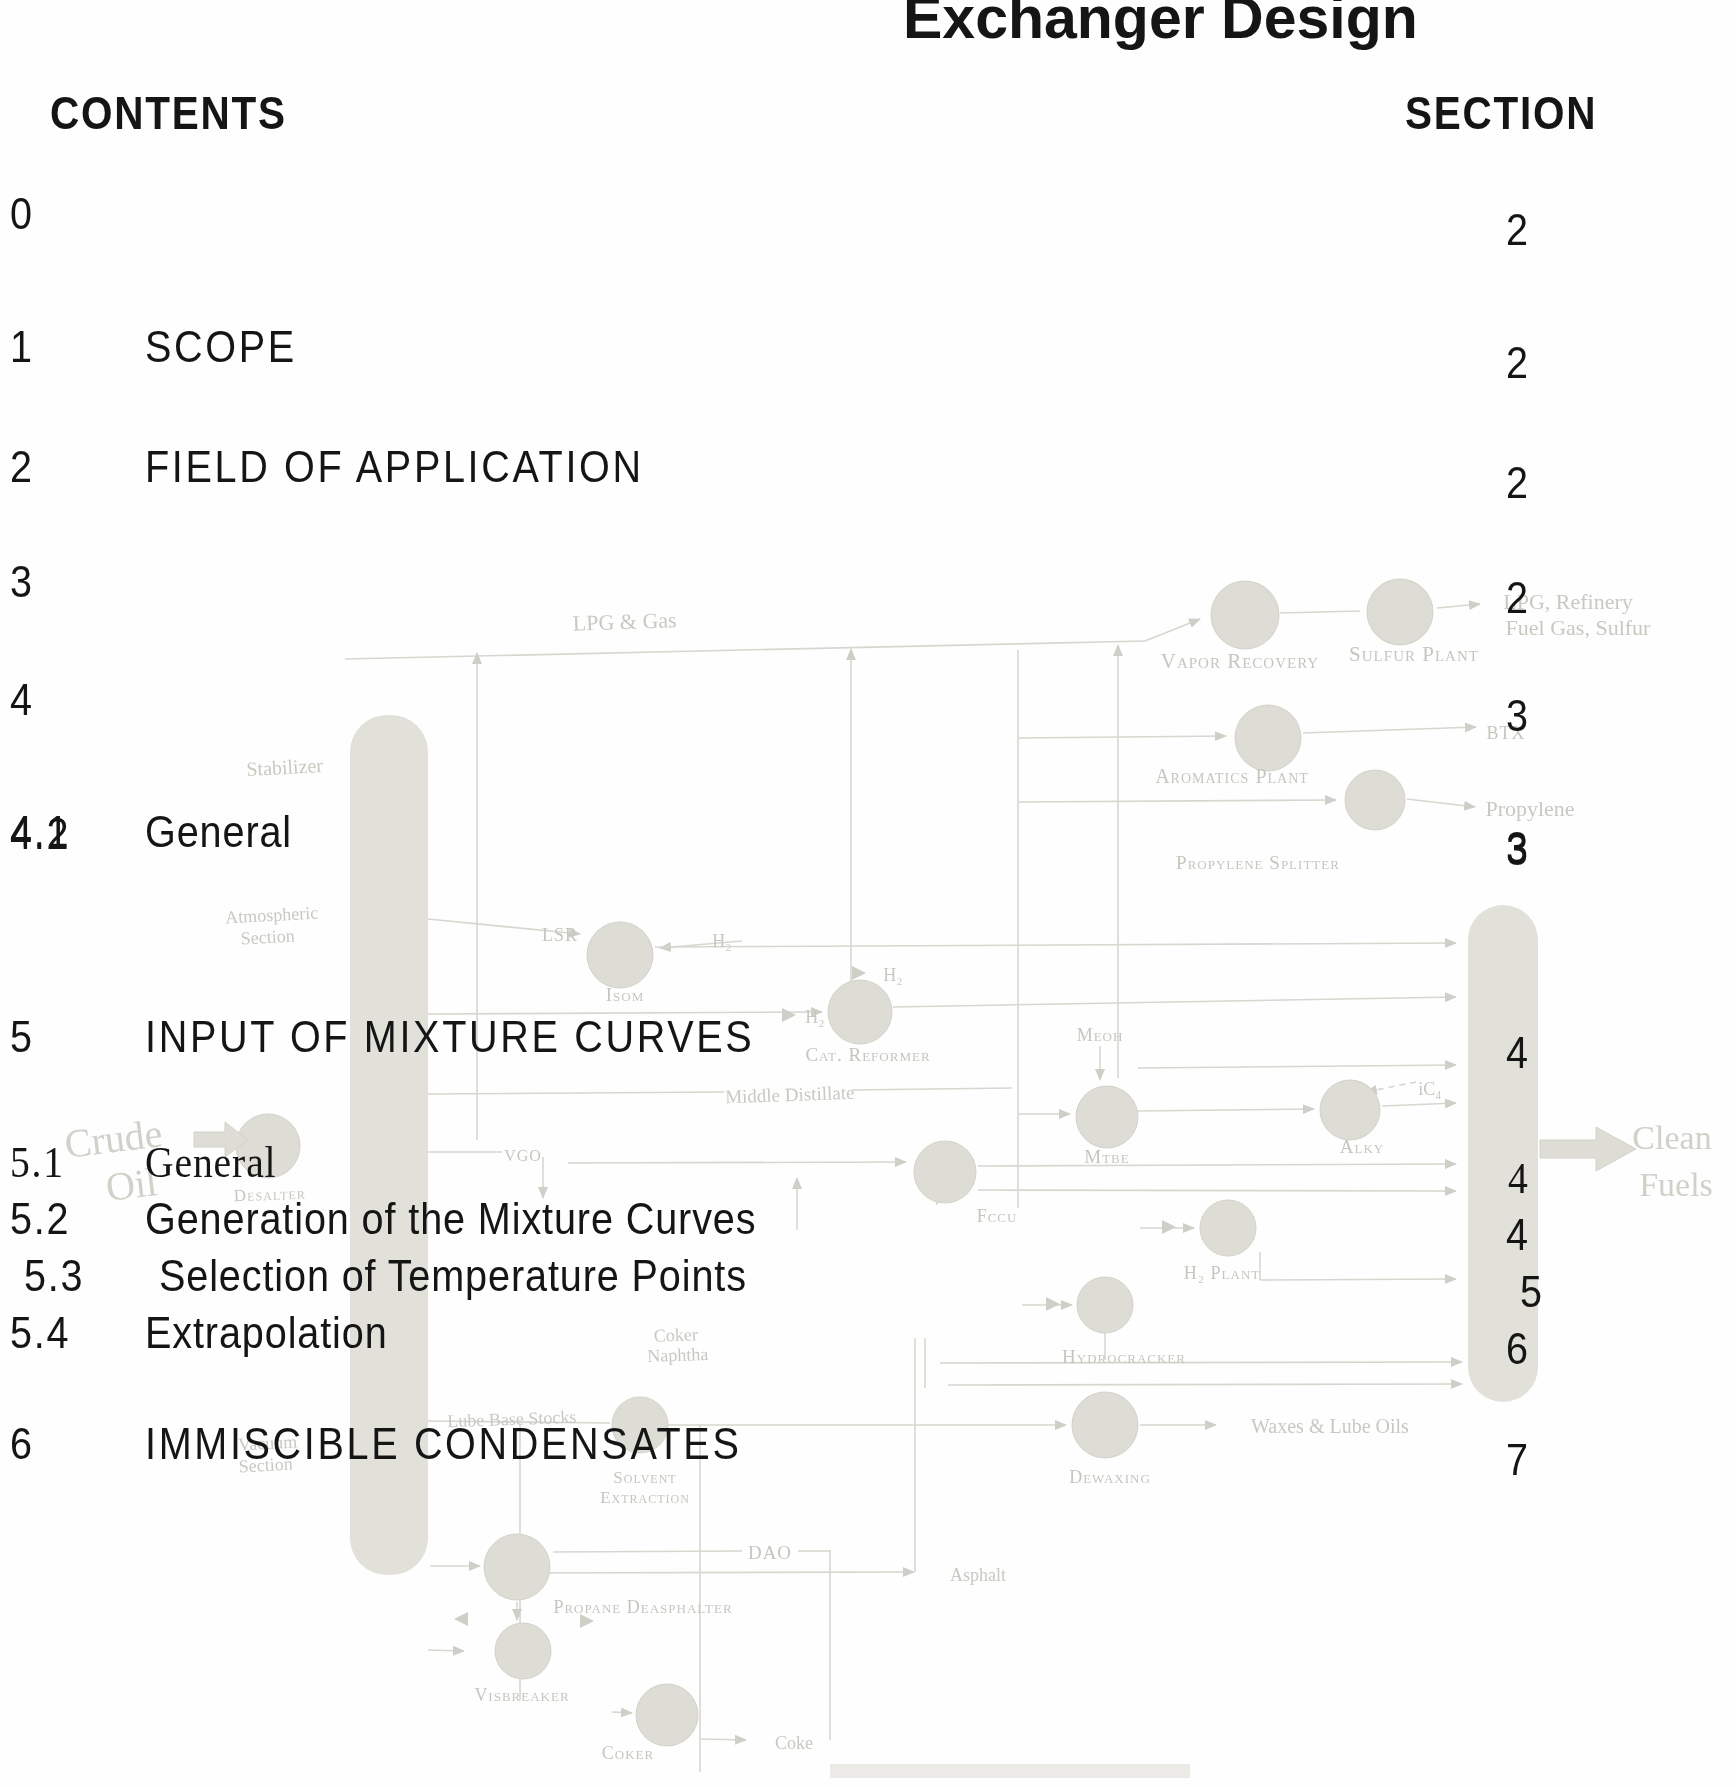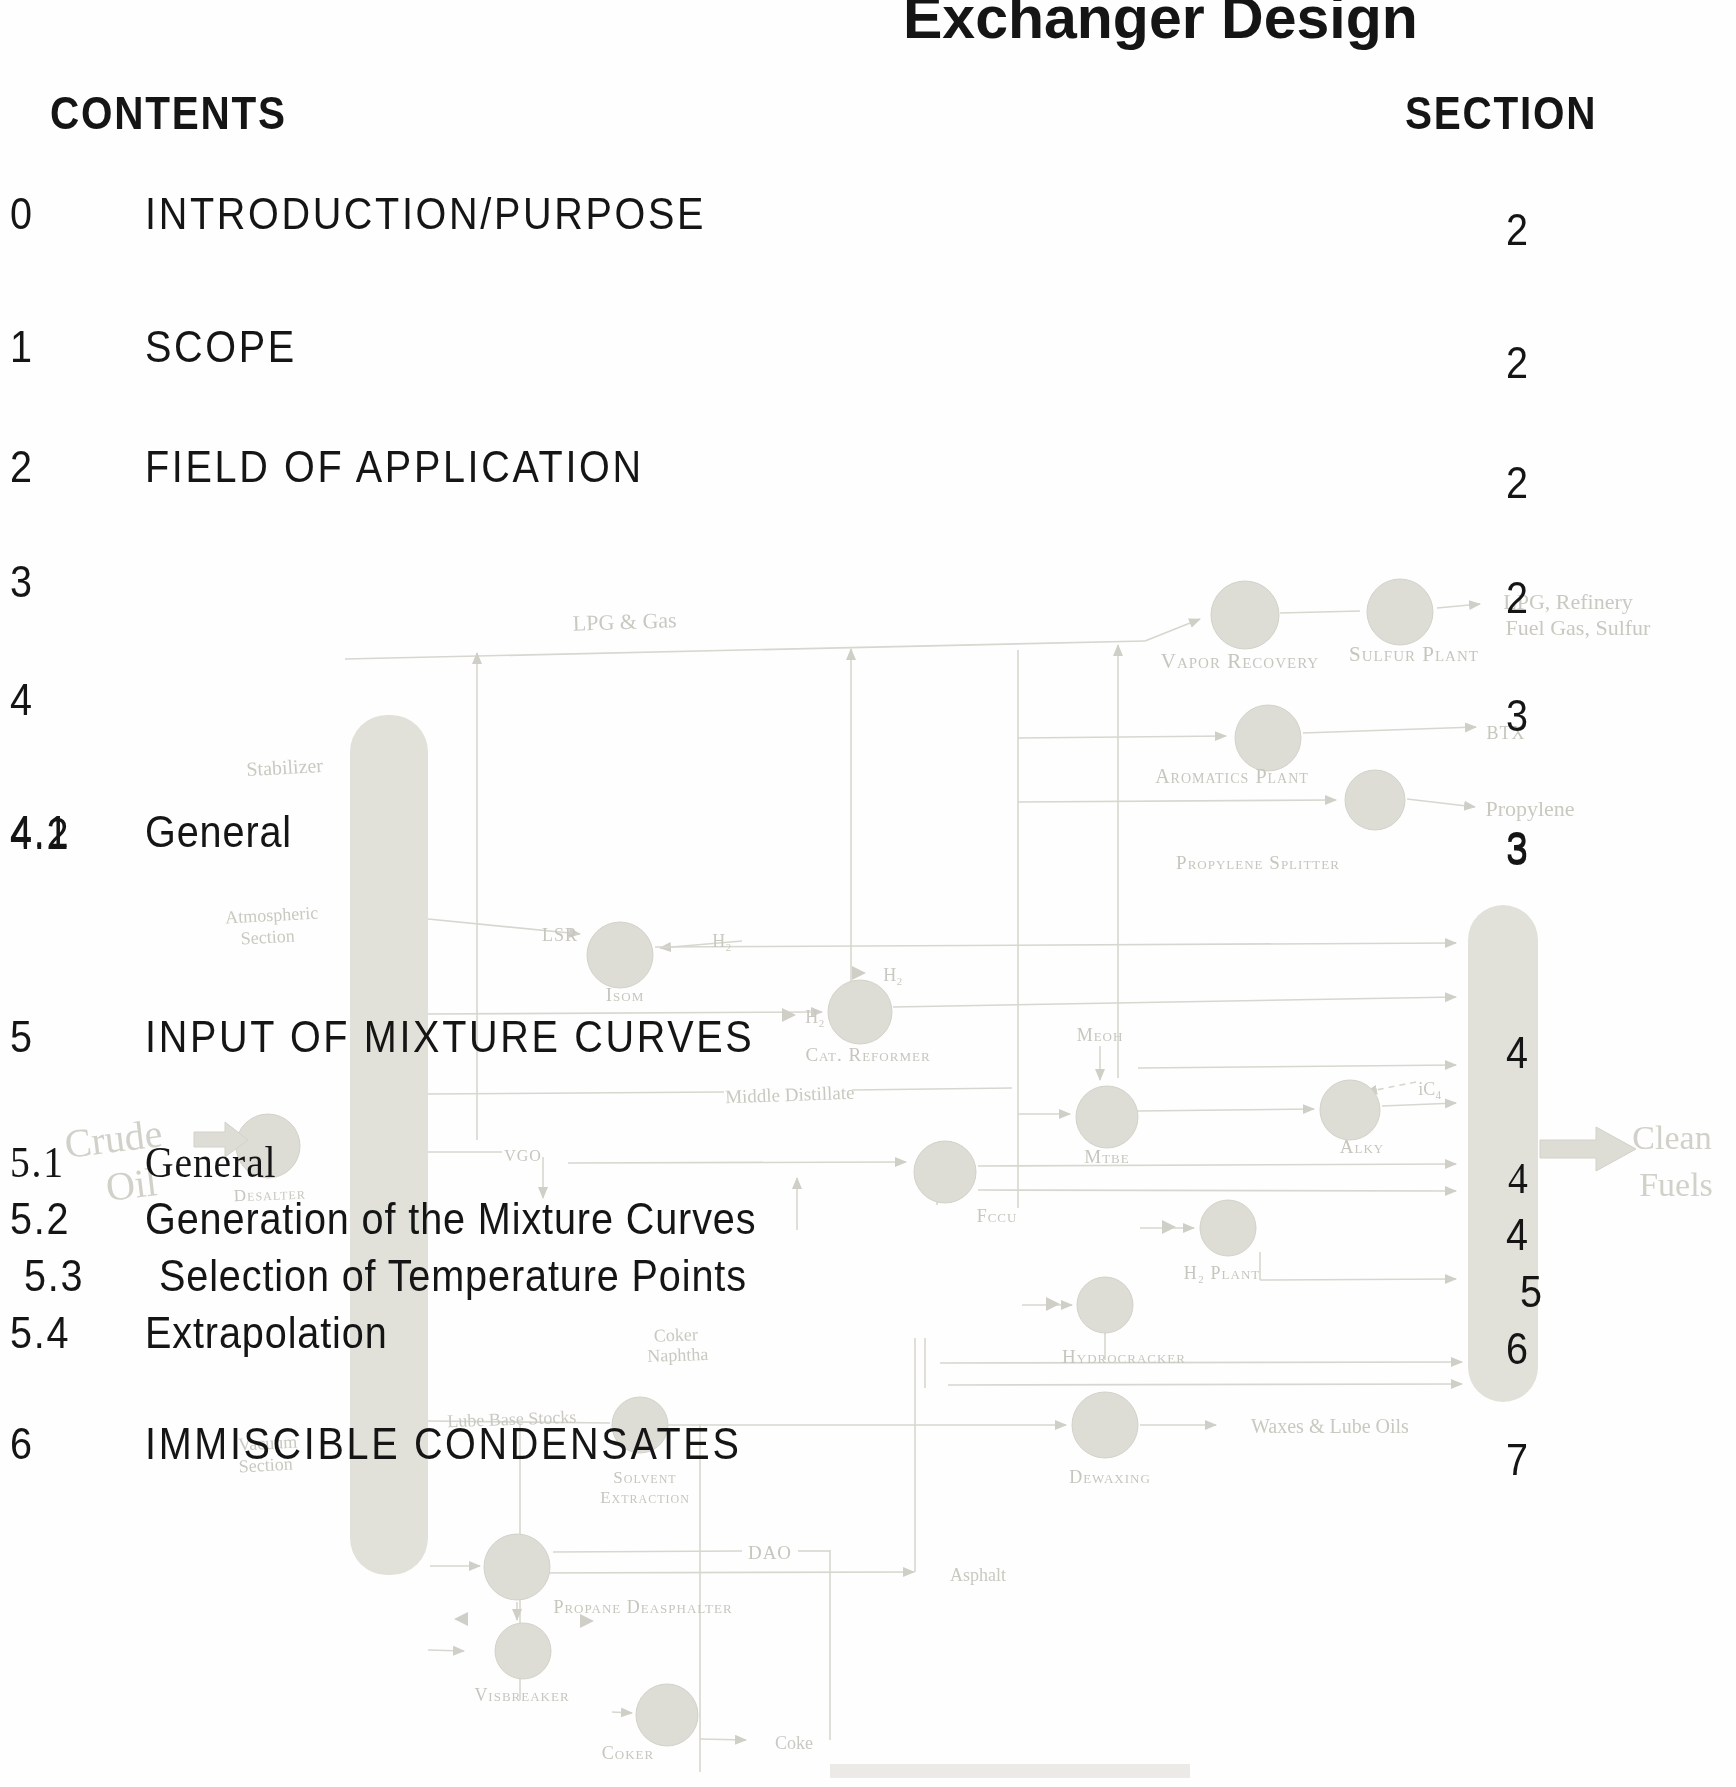--- a/index.html
+++ b/index.html
@@ -175,21 +175,20 @@
     </div>
     <div class="hdr hdr-contents">
       <span class="cx">CONTENTS</span>
     </div>
     <div class="hdr hdr-section">
       <span class="cx">SECTION</span>
     </div>
     <div id="toc">
         <div class="toc-row caps" style="top: 188px;">
           <div class="toc-num"><span class="cx">0</span></div>
-          <div class="toc-title"><span class="cx">INTRODUCTION/PURPOSE</span></div>
           <div class="toc-page"><span class="cx">2</span></div>
         </div>
         <div class="toc-row caps" style="top: 321px;">
           <div class="toc-num"><span class="cx">1</span></div>
           <div class="toc-title"><span class="cx">SCOPE</span></div>
           <div class="toc-page"><span class="cx">2</span></div>
         </div>
         <div class="toc-row caps" style="top: 441px;">
           <div class="toc-num"><span class="cx">2</span></div>
           <div class="toc-title"><span class="cx">FIELD OF APPLICATION</span></div>

